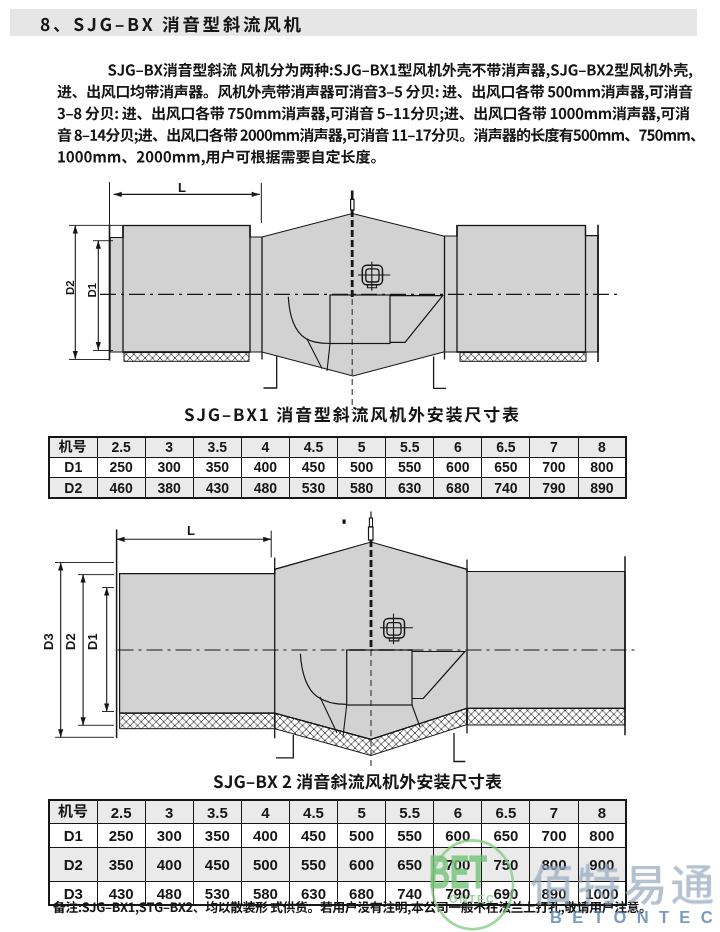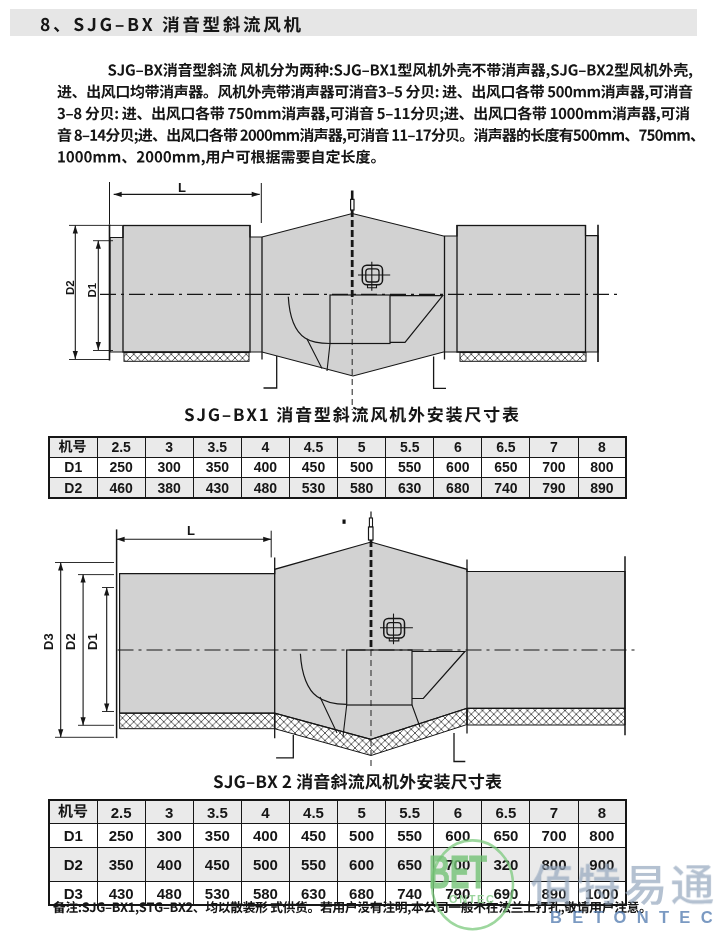--- a/index.html
+++ b/index.html
@@ -191,21 +191,21 @@
       <tr style="height:23.7px;background:#eaeaea">
         <td style="border:1.2px solid #161616;width:48.1px;padding:0">D2</td>
         <td style="border:1.2px solid #161616;width:48.1px;padding:0">350</td>
         <td style="border:1.2px solid #161616;width:48.1px;padding:0">400</td>
         <td style="border:1.2px solid #161616;width:48.1px;padding:0">450</td>
         <td style="border:1.2px solid #161616;width:48.1px;padding:0">500</td>
         <td style="border:1.2px solid #161616;width:48.1px;padding:0">550</td>
         <td style="border:1.2px solid #161616;width:48.1px;padding:0">600</td>
         <td style="border:1.2px solid #161616;width:48.1px;padding:0">650</td>
         <td style="border:1.2px solid #161616;width:48.1px;padding:0">700</td>
-        <td style="border:1.2px solid #161616;width:48.1px;padding:0">320</td>
+        <td style="border:1.2px solid #161616;width:48.1px;padding:0">750</td>
         <td style="border:1.2px solid #161616;width:48.1px;padding:0">800</td>
         <td style="border:1.2px solid #161616;width:48.1px;padding:8px">900</td>
       </tr>
       <tr style="height:23.7px;background:#fff">
         <td style="border:1.2px solid #161616;width:48.1px;padding:0">D3</td>
         <td style="border:1.2px solid #161616;width:48.1px;padding:0">430</td>
         <td style="border:1.2px solid #161616;width:48.1px;padding:0">480</td>
         <td style="border:1.2px solid #161616;width:48.1px;padding:0">530</td>
         <td style="border:1.2px solid #161616;width:48.1px;padding:0">580</td>
         <td style="border:1.2px solid #161616;width:48.1px;padding:0">630</td>

